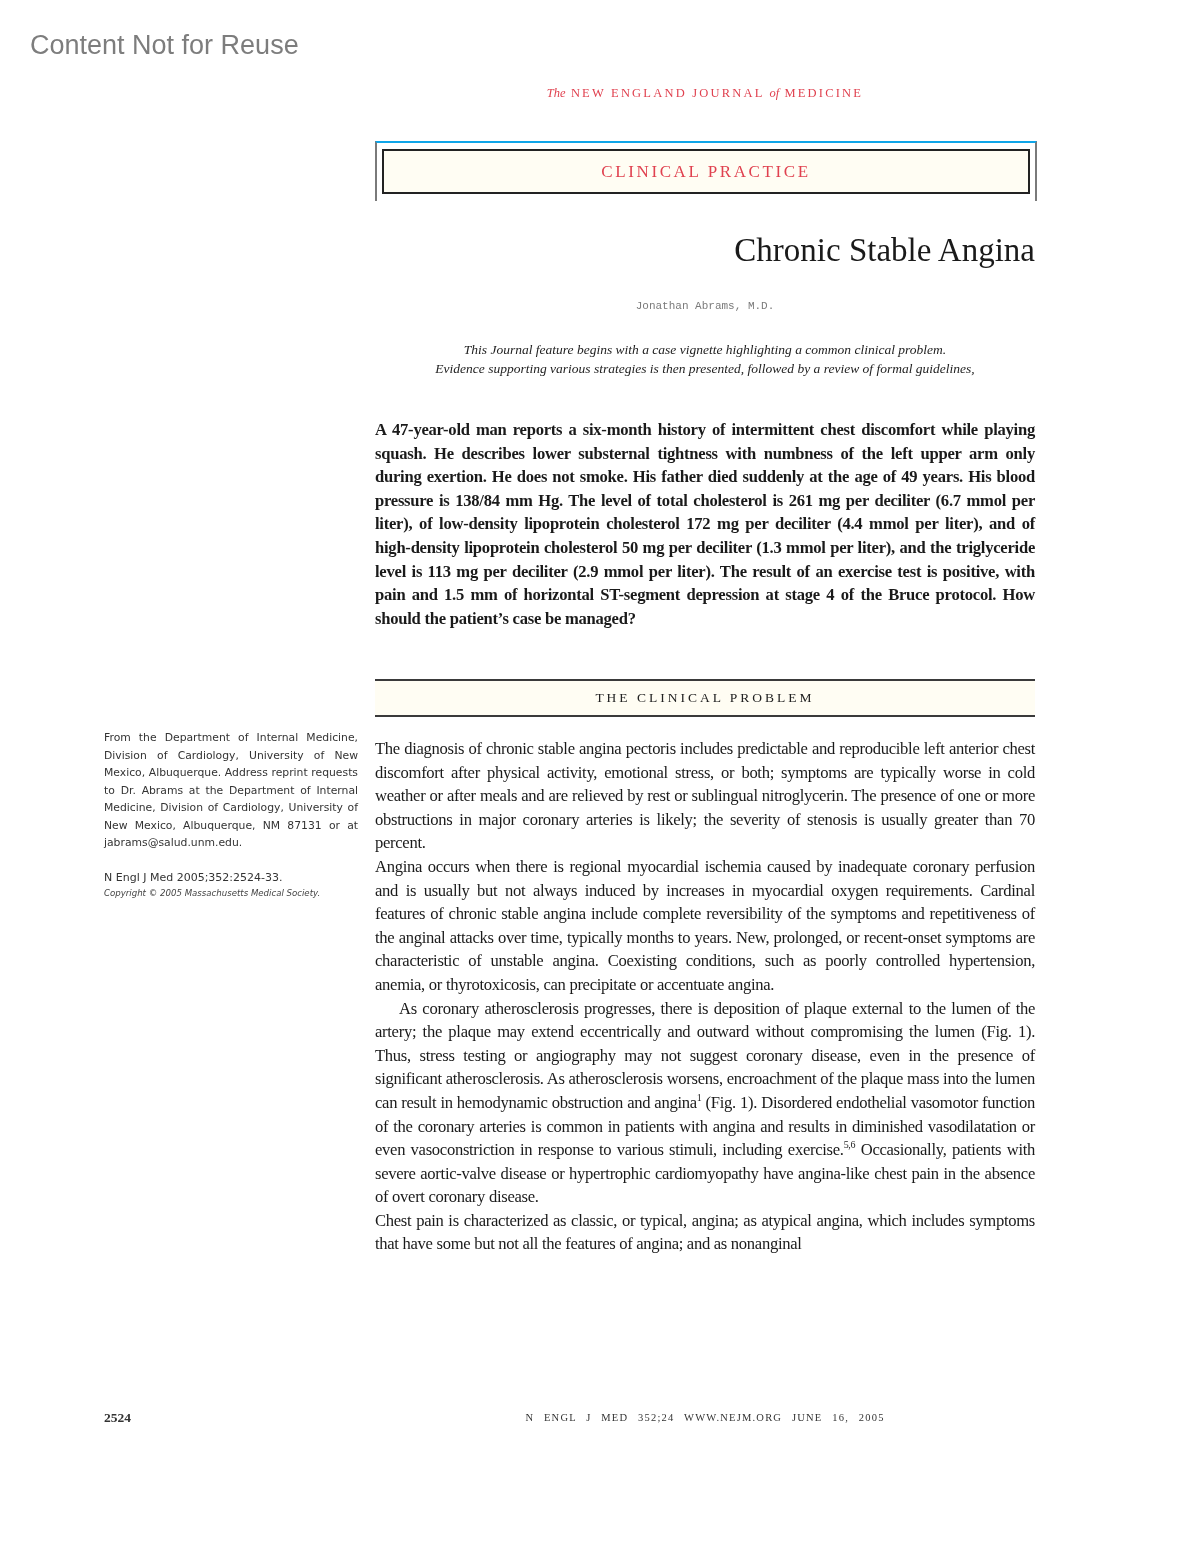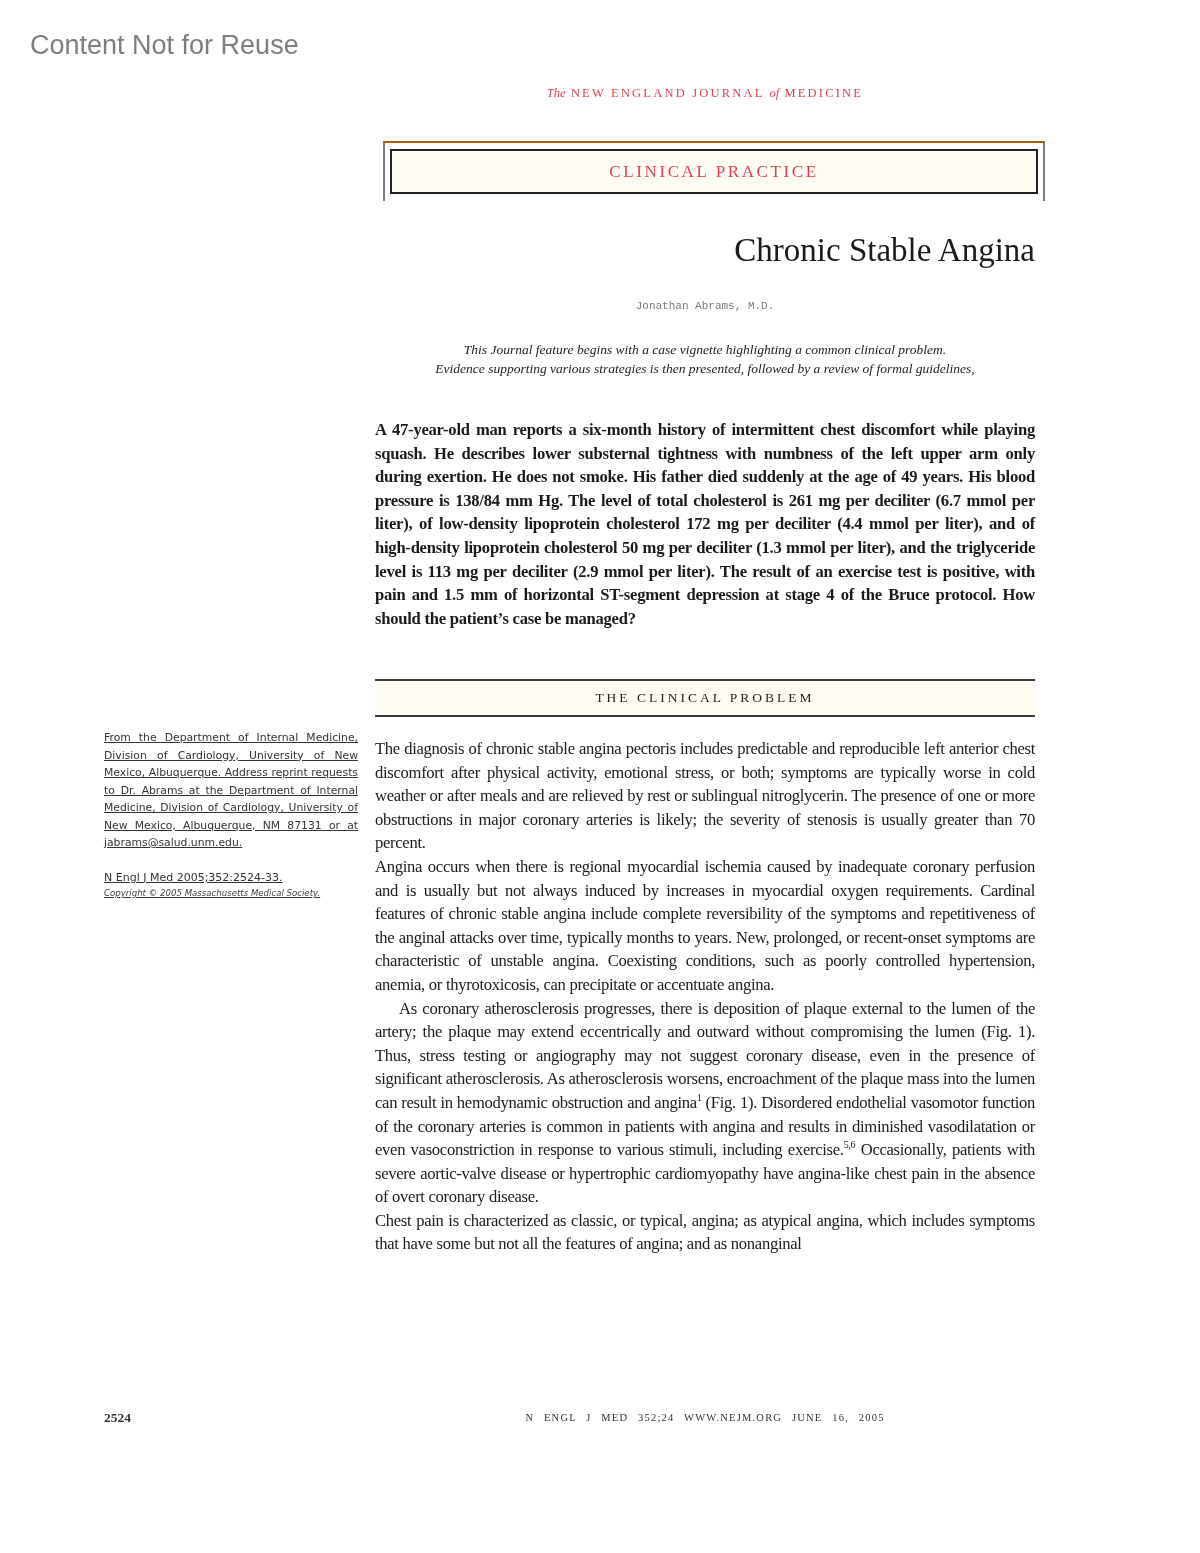--- a/index.html
+++ b/index.html
@@ -8,21 +8,21 @@
     position: absolute; left: 30px; top: 30px;
     font-family: "Liberation Sans", sans-serif; font-size: 27px; color: #7d7d7d;
   }
   .journal-header {
     position: absolute; left: 375px; width: 660px; top: 86px; text-align: center;
     font-family: "Liberation Serif", serif; font-size: 12.5px; letter-spacing: 2.2px; color: #e0414f;
   }
   .journal-header .it { font-style: italic; letter-spacing: 0; text-transform: none; }
   .section-box-outer {
     position: absolute; left: 375px; top: 141px; width: 658px; height: 58px;
-    border-top: 2px solid #a16207; border-left: 2px solid #7a7a7a; border-right: 2px solid #7a7a7a; margin-left: 8px;
+    border-top: 2px solid #0ea5e9; border-left: 2px solid #7a7a7a; border-right: 2px solid #7a7a7a;
   }
   .section-box-inner {
     position: absolute; left: 5px; top: 6px; right: 5px; height: 41px;
     border: 2px solid #222; background: #fffdf3;
     display: flex; align-items: center; justify-content: center;
   }
   .section-box-label {
     font-family: "Liberation Serif", serif; font-size: 17px; letter-spacing: 2.6px; color: #e0414f;
   }
   .title {
@@ -47,21 +47,20 @@
     border-top: 2px solid #3a3a3a; border-bottom: 2px solid #3a3a3a; background: #fffdf3;
     display: flex; align-items: center; justify-content: center;
   }
   .section-bar-label {
     font-family: "Liberation Serif", serif; font-size: 13.5px; letter-spacing: 3px; color: #222;
   }
   .sidebar {
     position: absolute; left: 104px; width: 254px; top: 729px;
     font-family: "DejaVu Sans", sans-serif; font-size: 10.8px; line-height: 17.5px; color: #333;
     text-align: justify;
-    text-decoration: underline;
   }
   .sidebar .cite { margin-top: 17px; font-size: 11px; }
   .sidebar .copy { font-style: italic; font-size: 8.6px; line-height: 14px; color: #444; }
   .body-col {
     position: absolute; left: 375px; width: 660px; top: 725px;
     font-family: "Liberation Serif", serif; font-size: 16.6px; line-height: 23.6px;
     text-align: justify; color: #1a1a1a; letter-spacing: -0.3px; margin-top: 12px;
   }
   .body-col p { margin: 0; }
   .body-col p.indent { text-indent: 24px; }

